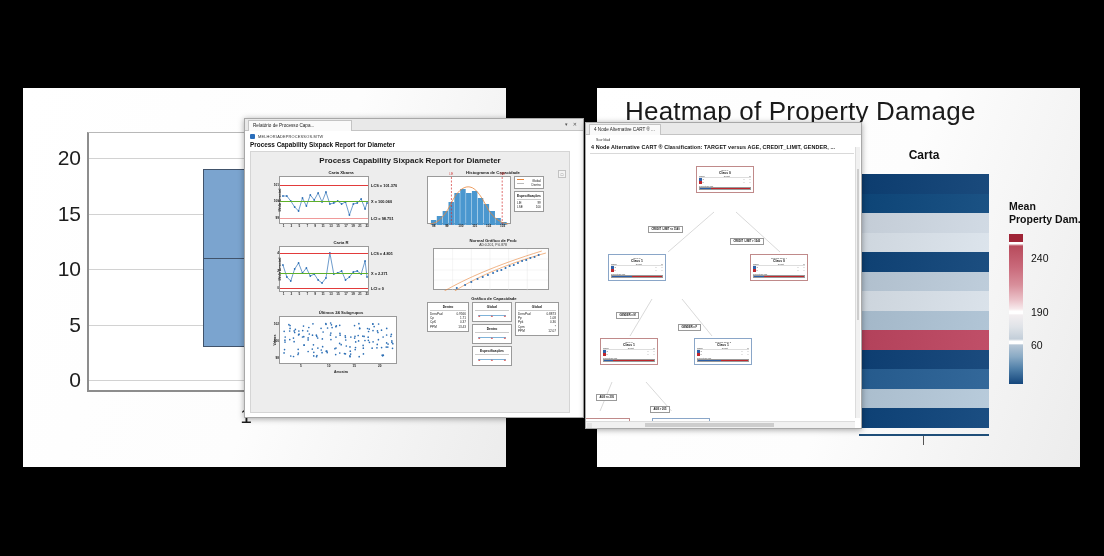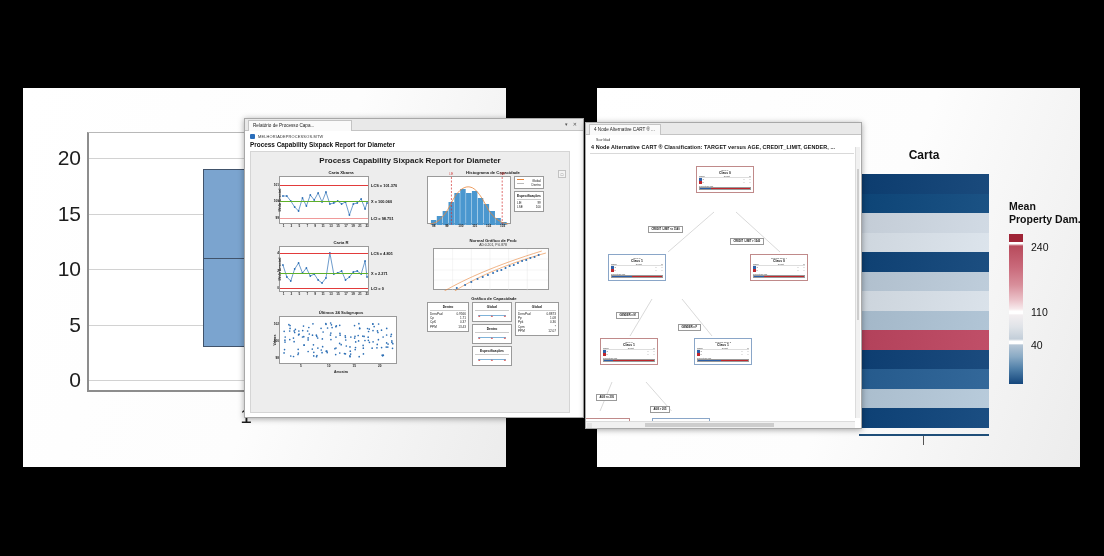--- a/index.html
+++ b/index.html
@@ -212,20 +212,21 @@
 
         <div class="bp-box" style="left:114px; top:36px; width:92px; height:178px;"></div>
         <div class="bp-median" style="left:114px; width:92px; top:125px;"></div>
       </div>
       <div class="bp-xtick" style="left:187px;">1</div>
     </div>
 
   </div>
 
   <div class="slide" id="slide-right">
+    <div class="slide-title">Heatmap of Property Damage</div>
 
     <div id="heat-area">
       <div id="heat-col-label">Carta</div>
       <div id="heat-cells">
           <div class="heat-cell" style="height: 7.69231%; background: linear-gradient(100deg, rgb(12, 60, 110) 0%, rgb(26, 74, 124) 100%);"></div>
           <div class="heat-cell" style="height: 7.69231%; background: linear-gradient(100deg, rgb(13, 68, 118) 0%, rgb(27, 82, 132) 100%);"></div>
           <div class="heat-cell" style="height: 7.69231%; background: linear-gradient(100deg, rgb(195, 204, 214) 0%, rgb(209, 218, 228) 100%);"></div>
           <div class="heat-cell" style="height: 7.69231%; background: linear-gradient(100deg, rgb(206, 214, 222) 0%, rgb(220, 228, 236) 100%);"></div>
           <div class="heat-cell" style="height: 7.69231%; background: linear-gradient(100deg, rgb(14, 64, 114) 0%, rgb(28, 78, 128) 100%);"></div>
           <div class="heat-cell" style="height: 7.69231%; background: linear-gradient(100deg, rgb(176, 191, 205) 0%, rgb(190, 205, 219) 100%);"></div>
@@ -240,23 +241,23 @@
       <div id="heat-axis-line"></div>
       <div id="heat-axis-tick"></div>
 
       <div id="heat-legend">
         <div id="heat-legend-title">
           <div>Mean</div>
           <div>Property Dam...</div>
         </div>
         <div id="heat-bar-wrap">
           <div id="heat-bar"></div>
-          <div class="heat-tick" style="top:13px;">240</div>
-          <div class="heat-tick" style="top:78px;">110</div>
-          <div class="heat-tick" style="top:111px;">40</div>
+          <div class="heat-tick" style="top:24px;">240</div>
+          <div class="heat-tick" style="top:78px;">190</div>
+          <div class="heat-tick" style="top:111px;">60</div>
         </div>
       </div>
     </div>
 
   </div>
 
   <div class="win" id="win-minitab">
     <div class="win-tabstrip">
       <div class="win-tab">Relatório de Processo Capa...</div>
       <div class="win-tabbtns">▾ ✕</div>

